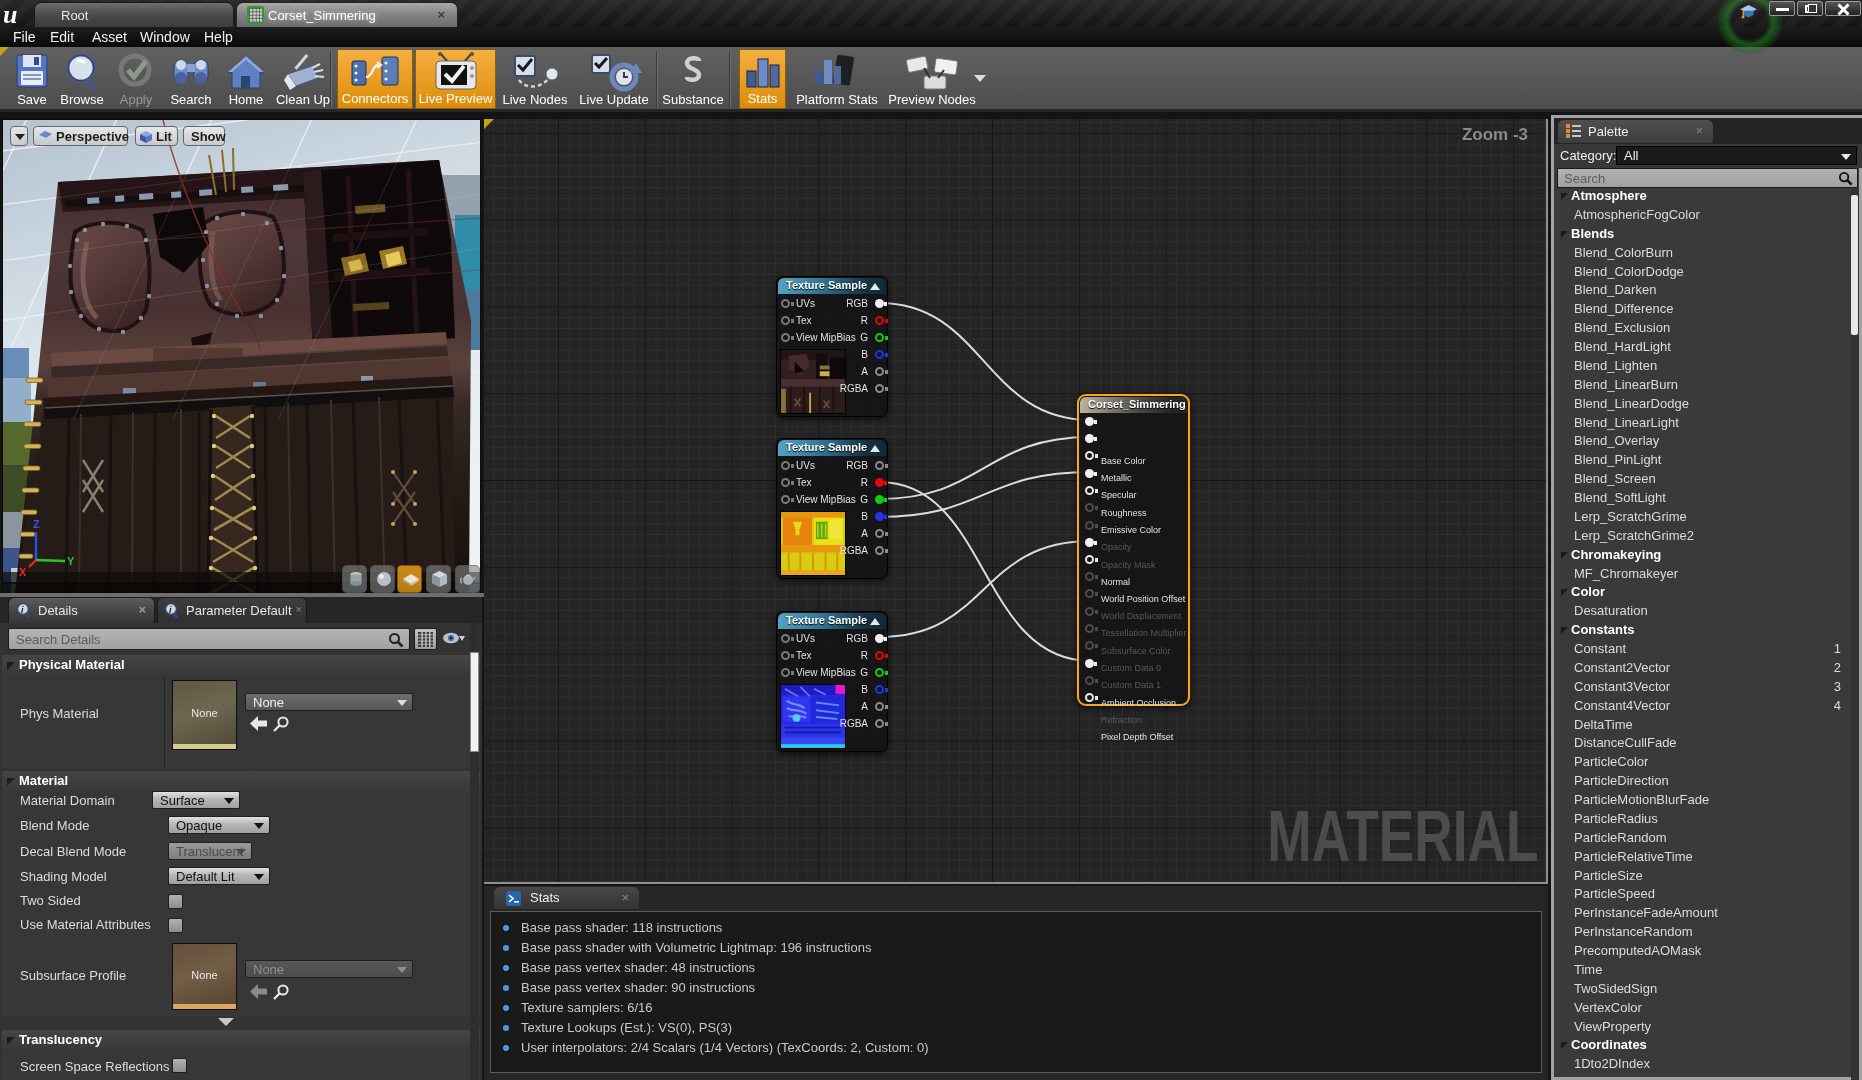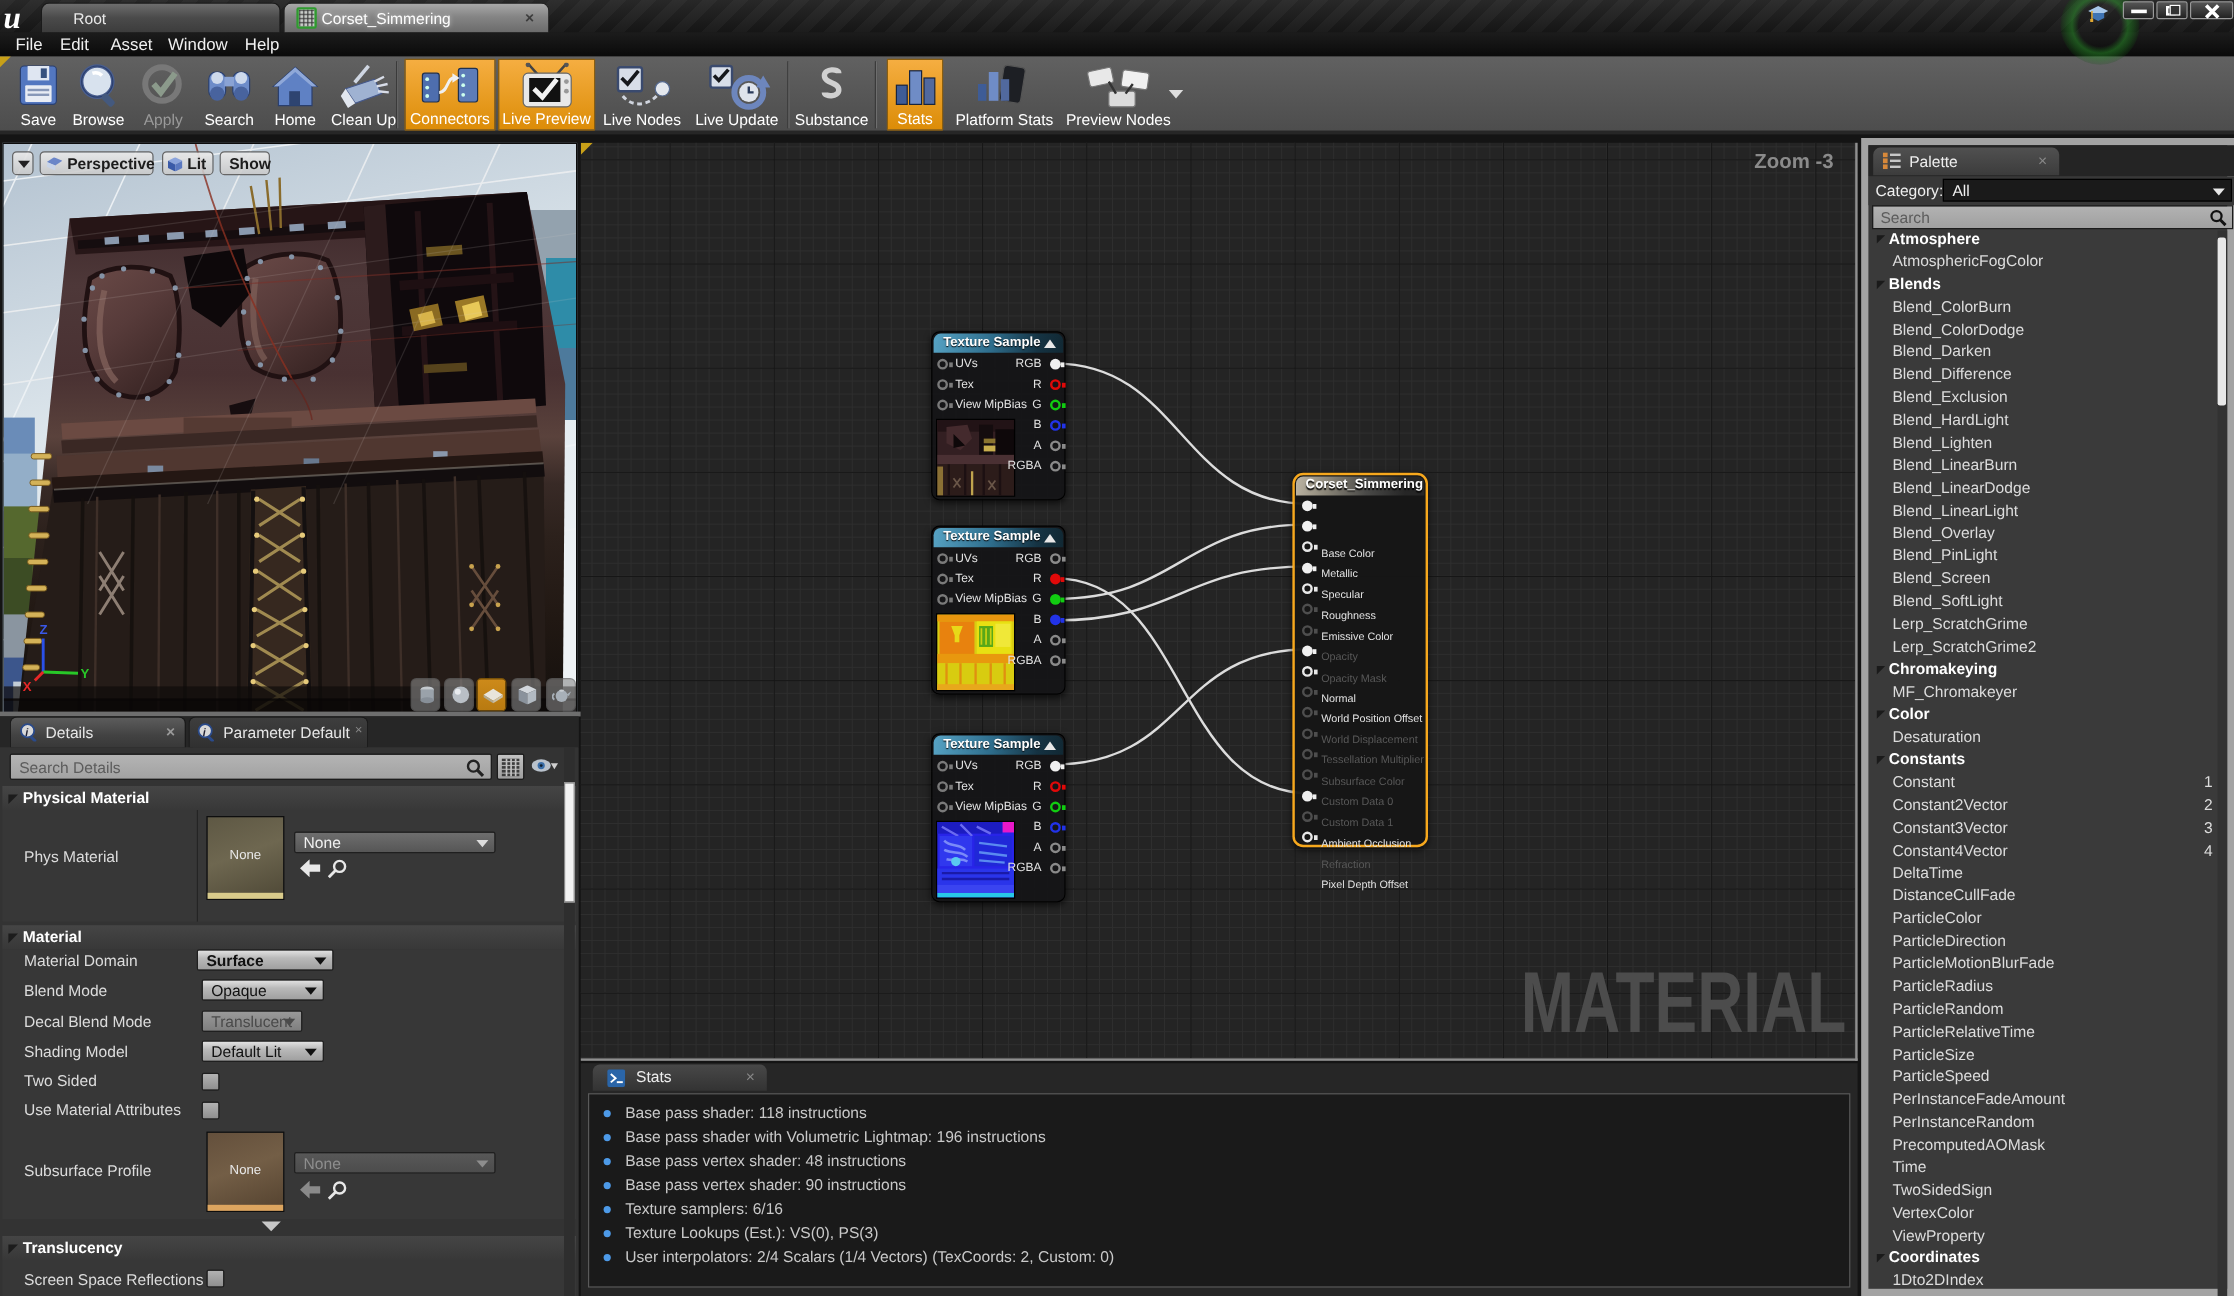--- a/index.html
+++ b/index.html
@@ -80,21 +80,21 @@
 
 
 #stats { left:484px; top:886px; width:1064px; height:194px; background:#262626; }
 #statstab { position:absolute; left:10px; top:1px; width:145px; height:22px; background:linear-gradient(#484848,#333); border-radius:6px 6px 0 0; color:#eee; font-size:13px;}
 #statsbox { position:absolute; left:6px; top:25px; width:1052px; height:162px; background:#1a1a1a; border:1px solid #5a5a5a; }
 #statsbox ul { list-style:none; margin:6px 0 0 12px; }
 #statsbox li { color:#c9c9c9; font-size:13px; line-height:20px; position:relative; padding-left:18px;}
 #statsbox li::before { content:""; position:absolute; left:0; top:7px; width:6px; height:6px; border-radius:50%; background:#4d9ae8; }
 
 
-#palette { left:1551px; top:115px; width:311px; height:965px; background:#3a3a3a; border:6px solid #a3a3a3;}
+#palette { left:1551px; top:115px; width:311px; height:965px; background:#3a3a3a; border:3px solid #a3a3a3;}
 #paltab { position:absolute; left:4px; top:2px; width:155px; height:23px; background:linear-gradient(#505050,#3c3c3c); border-radius:6px 6px 0 0; color:#eee; font-size:13px; }
 #pallist { position:absolute; left:0px; top:69px; width:301px; height:896px; overflow:hidden; font-size:13px; color:#dcdcdc; line-height:18.87px; }
 .cat { font-weight:bold; color:#fff; position:relative; padding-left:17px;}
 .cat::before { content:""; position:absolute; left:7px; top:6px; width:0; height:0; border-left:7px solid #1a1a1a; border-bottom:7px solid transparent; }
 .itm { padding-left:20px; position:relative;}
 .itm em { position:absolute; right:14px; font-style:normal; }
 #palscroll { position:absolute; right:1px; top:77px; width:7px; height:140px; background:#e8e8e8; border-radius:2px;}
 </style>
 </head>
 <body>
@@ -570,21 +570,21 @@
           <circle cx="10" cy="6" r="4.6" fill="none" stroke="#e8e8e8" stroke-width="2"></circle>
           <path d="M6.5 9.5 L1 15" stroke="#e8e8e8" stroke-width="2.4"></path>
         </svg>
 
       <div class="sechdr" style="top:148px;">
           <i></i>
           <b>Material</b>
         </div>
       <div style="position:absolute;left:2px;top:168px;width:478px;height:225px;background:#373737;"></div>
       <div class="drow" style="left:20px;top:170px;">Material Domain</div>
-      <div class="dd" style="left:164px;top:168px;width:114px;font-weight:bold;">
+      <div class="dd" style="left:152px;top:168px;width:88px;">
           <span class="t">Surface</span>
           <span class="a"></span>
         </div>
       <div class="drow" style="left:20px;top:195px;">Blend Mode</div>
       <div class="dd" style="left:168px;top:193px;width:102px;">
           <span class="t">Opaque</span>
           <span class="a"></span>
         </div>
       <div class="drow" style="left:20px;top:221px;">Decal Blend Mode</div>
       <div class="dd" style="left:168px;top:219px;width:84px;background:linear-gradient(#9a9a9a,#7e7e7e);">

